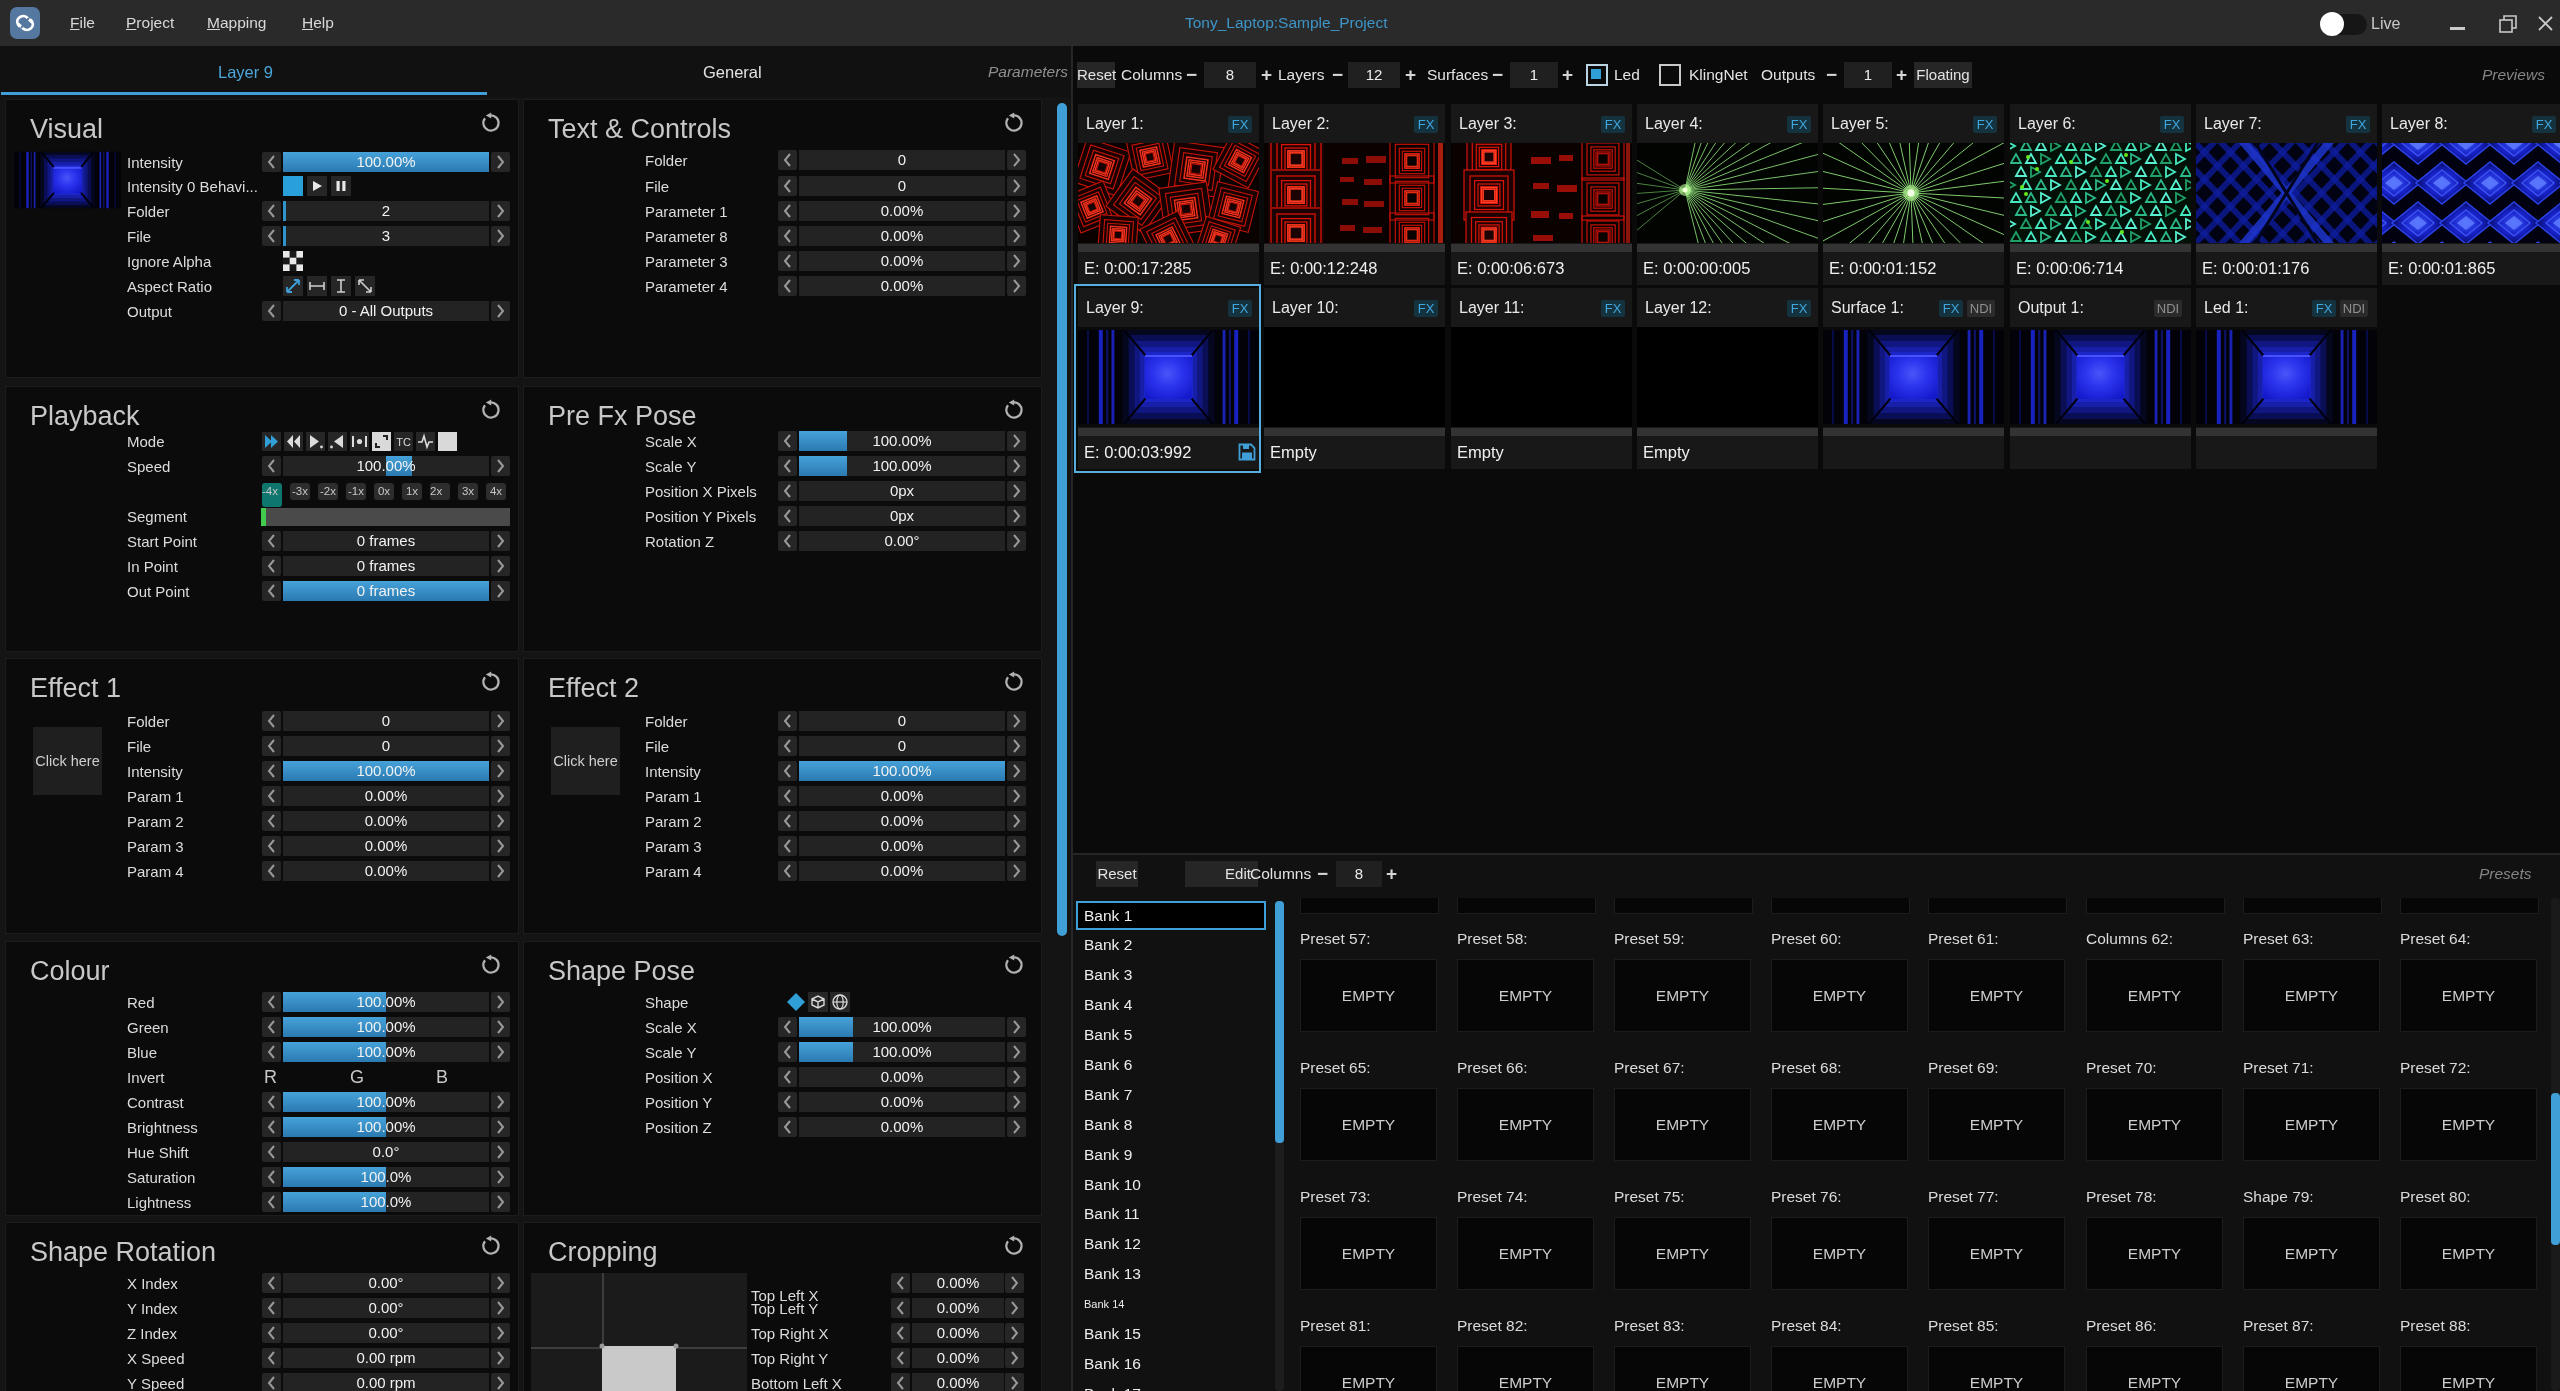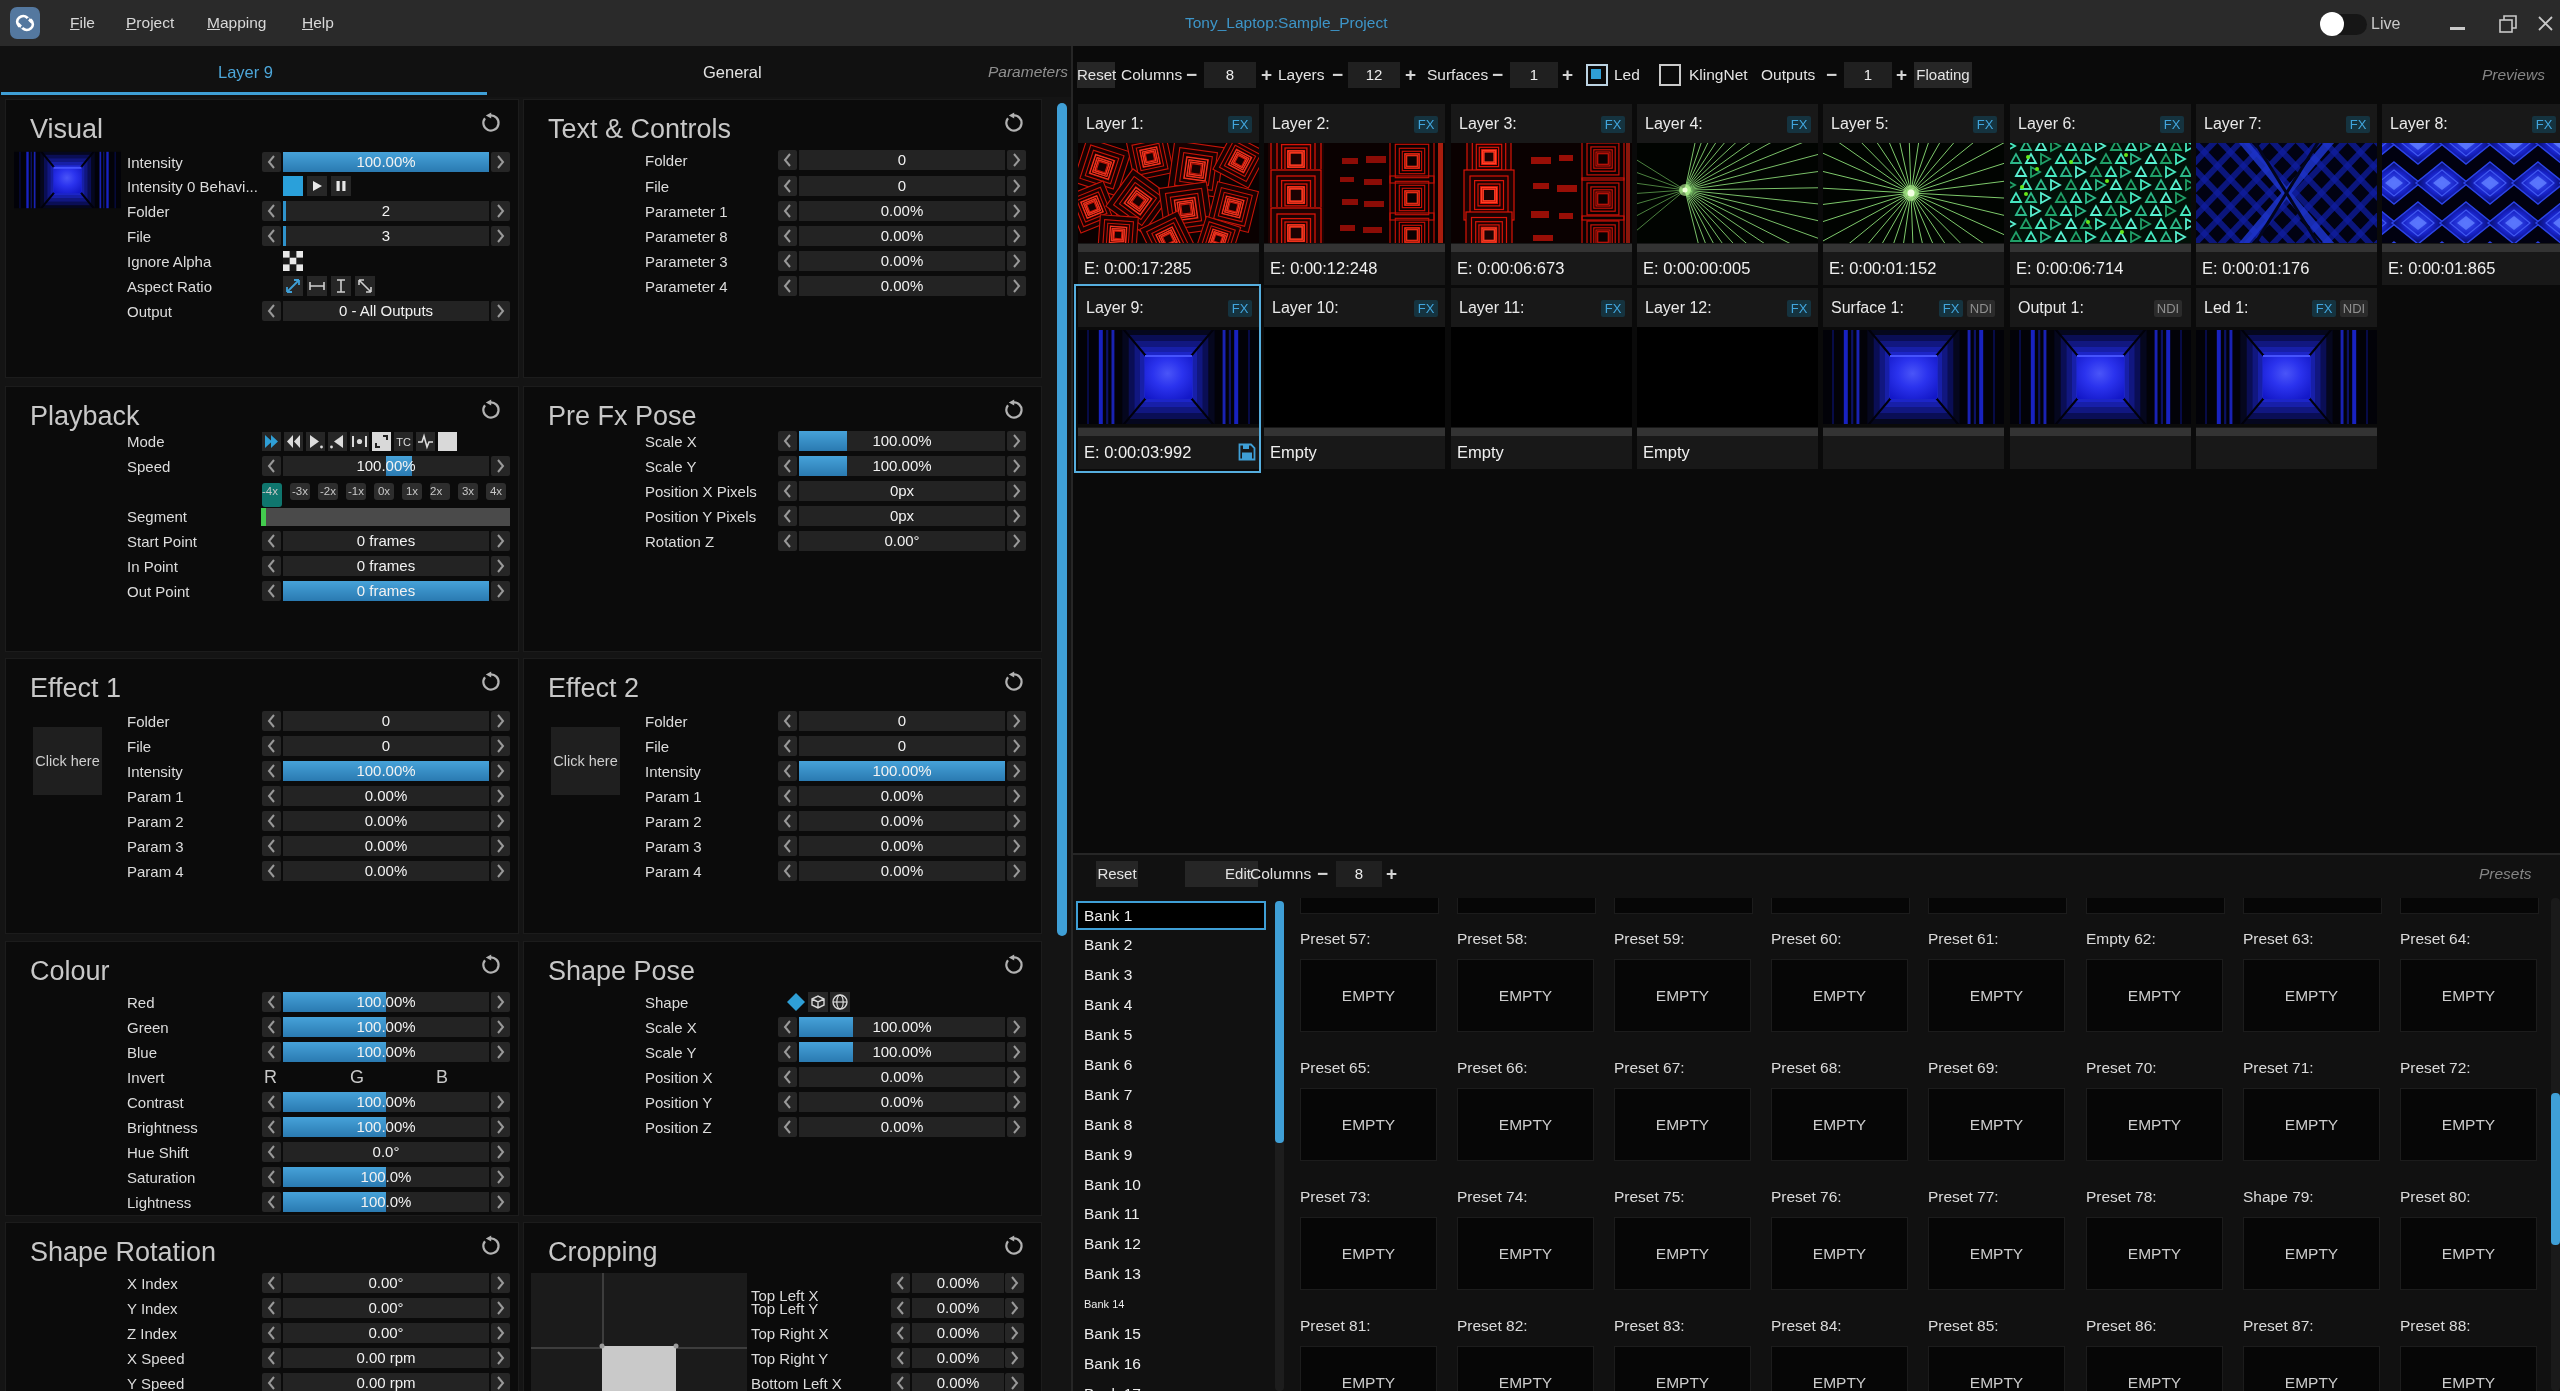--- a/index.html
+++ b/index.html
@@ -1833,21 +1833,21 @@
 <span class="abs" style="left:1300px;top:939px;transform:translateY(-50%);color:#dadada;font-size:15.5px;">Preset 57:</span>
 <div class="abs" style="left:1300px;top:959px;width:137px;height:73px;background:#060606;border:1px solid #1c1c1c;color:#cdcdcd;font-size:15.5px;display:flex;align-items:center;justify-content:center;box-sizing:border-box;">EMPTY</div>
 <span class="abs" style="left:1457px;top:939px;transform:translateY(-50%);color:#dadada;font-size:15.5px;">Preset 58:</span>
 <div class="abs" style="left:1457px;top:959px;width:137px;height:73px;background:#060606;border:1px solid #1c1c1c;color:#cdcdcd;font-size:15.5px;display:flex;align-items:center;justify-content:center;box-sizing:border-box;">EMPTY</div>
 <span class="abs" style="left:1614px;top:939px;transform:translateY(-50%);color:#dadada;font-size:15.5px;">Preset 59:</span>
 <div class="abs" style="left:1614px;top:959px;width:137px;height:73px;background:#060606;border:1px solid #1c1c1c;color:#cdcdcd;font-size:15.5px;display:flex;align-items:center;justify-content:center;box-sizing:border-box;">EMPTY</div>
 <span class="abs" style="left:1771px;top:939px;transform:translateY(-50%);color:#dadada;font-size:15.5px;">Preset 60:</span>
 <div class="abs" style="left:1771px;top:959px;width:137px;height:73px;background:#060606;border:1px solid #1c1c1c;color:#cdcdcd;font-size:15.5px;display:flex;align-items:center;justify-content:center;box-sizing:border-box;">EMPTY</div>
 <span class="abs" style="left:1928px;top:939px;transform:translateY(-50%);color:#dadada;font-size:15.5px;">Preset 61:</span>
 <div class="abs" style="left:1928px;top:959px;width:137px;height:73px;background:#060606;border:1px solid #1c1c1c;color:#cdcdcd;font-size:15.5px;display:flex;align-items:center;justify-content:center;box-sizing:border-box;">EMPTY</div>
-<span class="abs" style="left:2086px;top:939px;transform:translateY(-50%);color:#dadada;font-size:15.5px;">Empty 62:</span>
+<span class="abs" style="left:2086px;top:939px;transform:translateY(-50%);color:#dadada;font-size:15.5px;">Columns 62:</span>
 <div class="abs" style="left:2086px;top:959px;width:137px;height:73px;background:#060606;border:1px solid #1c1c1c;color:#cdcdcd;font-size:15.5px;display:flex;align-items:center;justify-content:center;box-sizing:border-box;">EMPTY</div>
 <span class="abs" style="left:2243px;top:939px;transform:translateY(-50%);color:#dadada;font-size:15.5px;">Preset 63:</span>
 <div class="abs" style="left:2243px;top:959px;width:137px;height:73px;background:#060606;border:1px solid #1c1c1c;color:#cdcdcd;font-size:15.5px;display:flex;align-items:center;justify-content:center;box-sizing:border-box;">EMPTY</div>
 <span class="abs" style="left:2400px;top:939px;transform:translateY(-50%);color:#dadada;font-size:15.5px;">Preset 64:</span>
 <div class="abs" style="left:2400px;top:959px;width:137px;height:73px;background:#060606;border:1px solid #1c1c1c;color:#cdcdcd;font-size:15.5px;display:flex;align-items:center;justify-content:center;box-sizing:border-box;">EMPTY</div>
 <span class="abs" style="left:1300px;top:1068px;transform:translateY(-50%);color:#dadada;font-size:15.5px;">Preset 65:</span>
 <div class="abs" style="left:1300px;top:1088px;width:137px;height:73px;background:#060606;border:1px solid #1c1c1c;color:#cdcdcd;font-size:15.5px;display:flex;align-items:center;justify-content:center;box-sizing:border-box;">EMPTY</div>
 <span class="abs" style="left:1457px;top:1068px;transform:translateY(-50%);color:#dadada;font-size:15.5px;">Preset 66:</span>
 <div class="abs" style="left:1457px;top:1088px;width:137px;height:73px;background:#060606;border:1px solid #1c1c1c;color:#cdcdcd;font-size:15.5px;display:flex;align-items:center;justify-content:center;box-sizing:border-box;">EMPTY</div>
 <span class="abs" style="left:1614px;top:1068px;transform:translateY(-50%);color:#dadada;font-size:15.5px;">Preset 67:</span>

